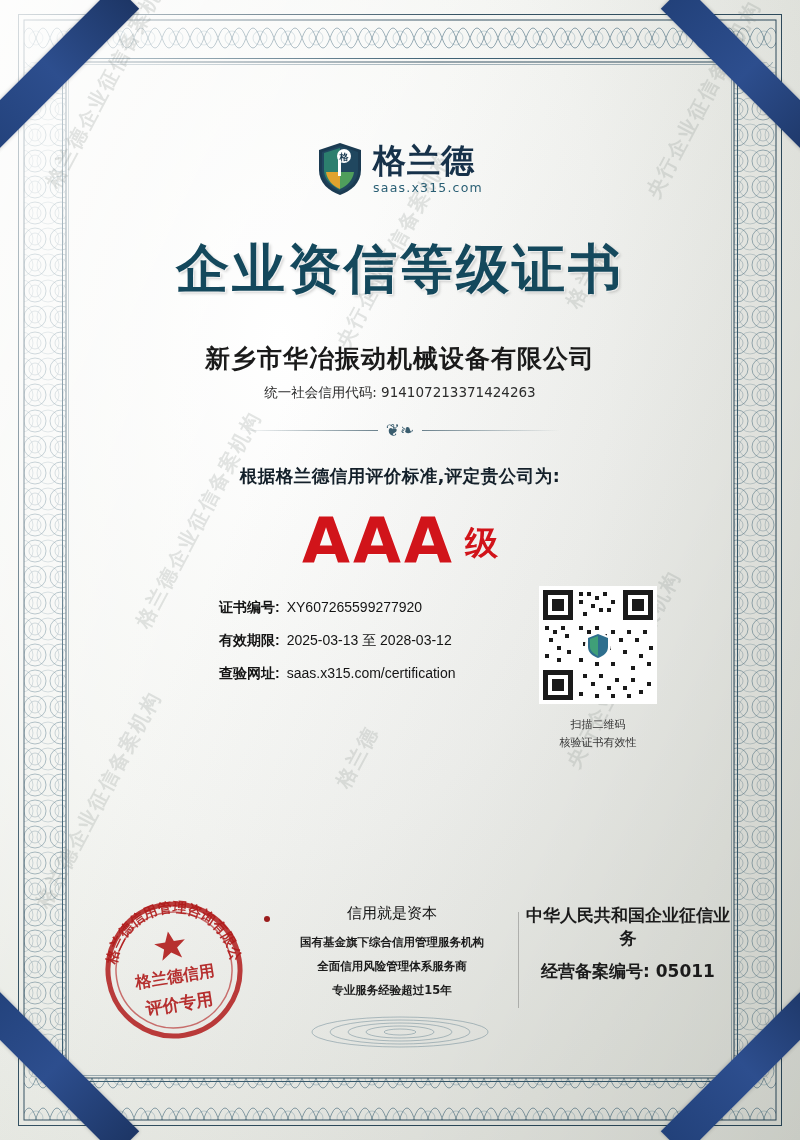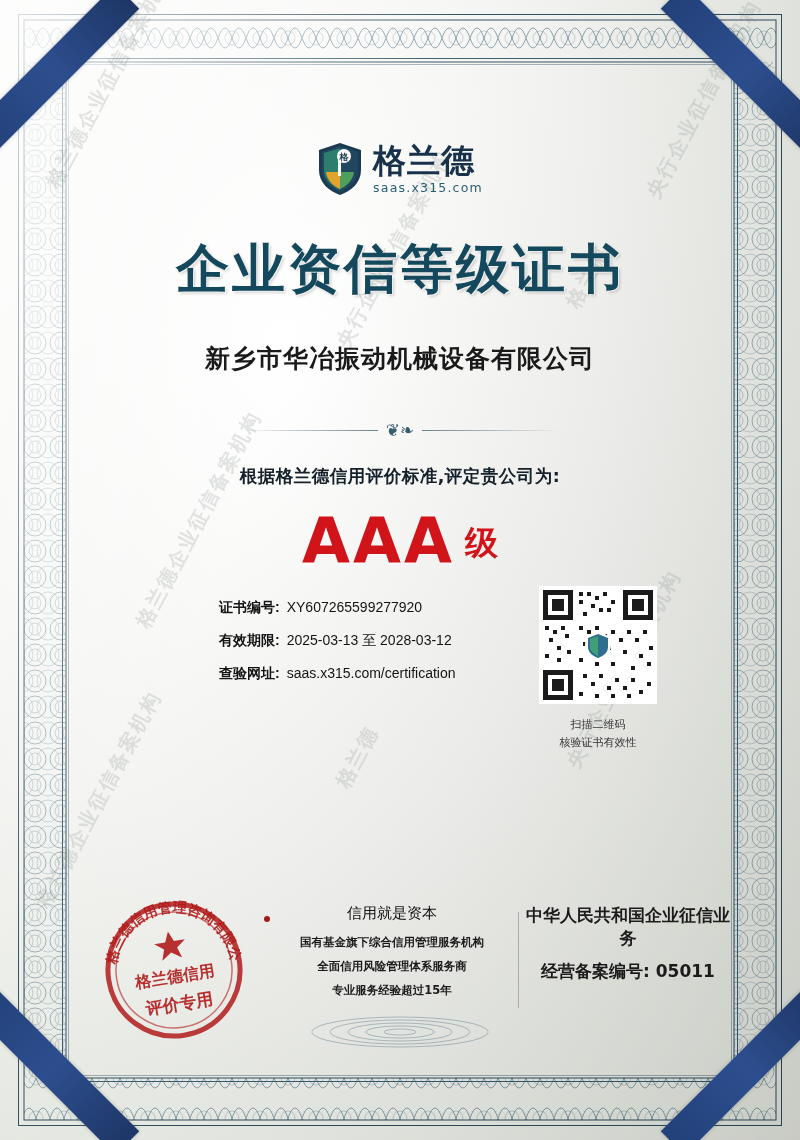--- a/index.html
+++ b/index.html
@@ -455,20 +455,21 @@
       </div>
       <div class="logo-text">
         <div class="logo-title">格兰德</div>
         <div class="logo-sub">saas.x315.com</div>
       </div>
     </div>
 
     <div class="cert-title">企业资信等级证书</div>
 
     <div class="company-name">新乡市华冶振动机械设备有限公司</div>
+    <div class="company-code">统一社会信用代码: 914107213371424263</div>
 
     <div class="ornament">
       <div class="orn-line"></div>
       <div class="orn-mark">❦❧</div>
       <div class="orn-line rev"></div>
     </div>
 
     <div class="statement">根据格兰德信用评价标准,评定贵公司为:</div>
 
     <div class="grade">

